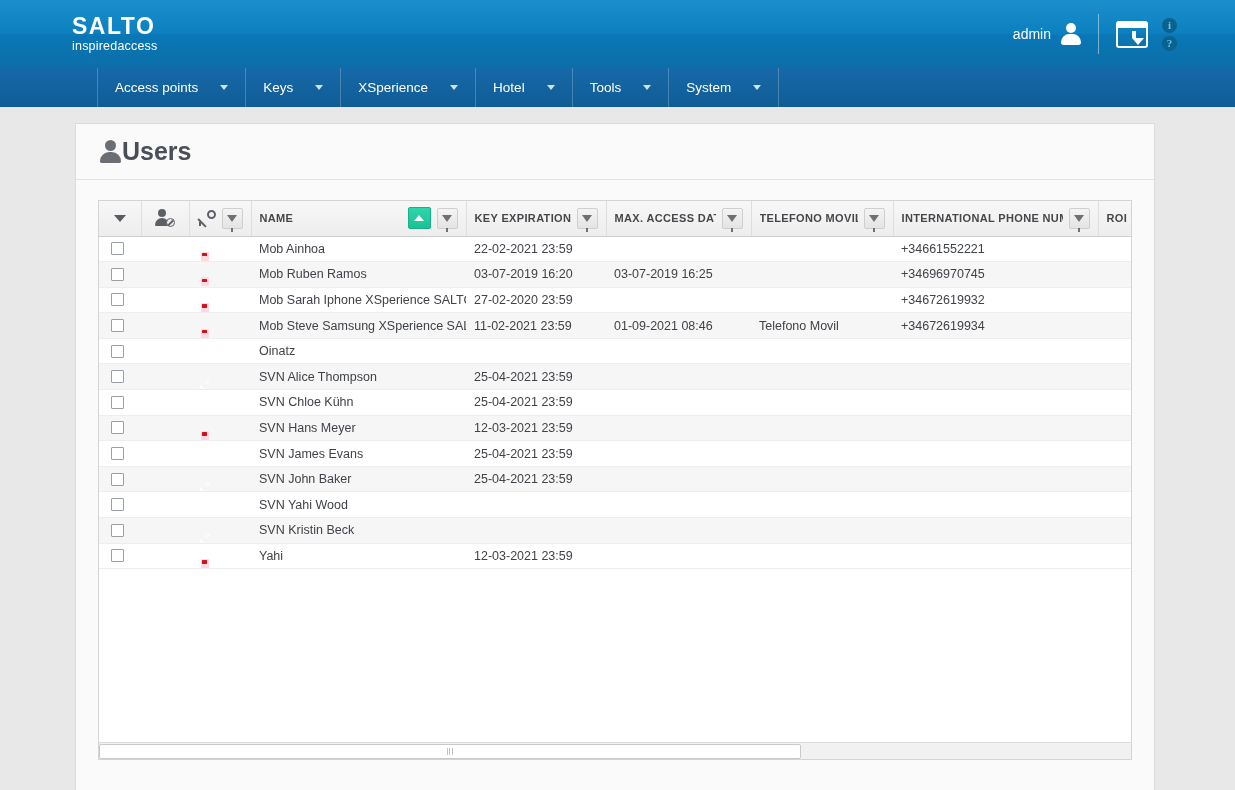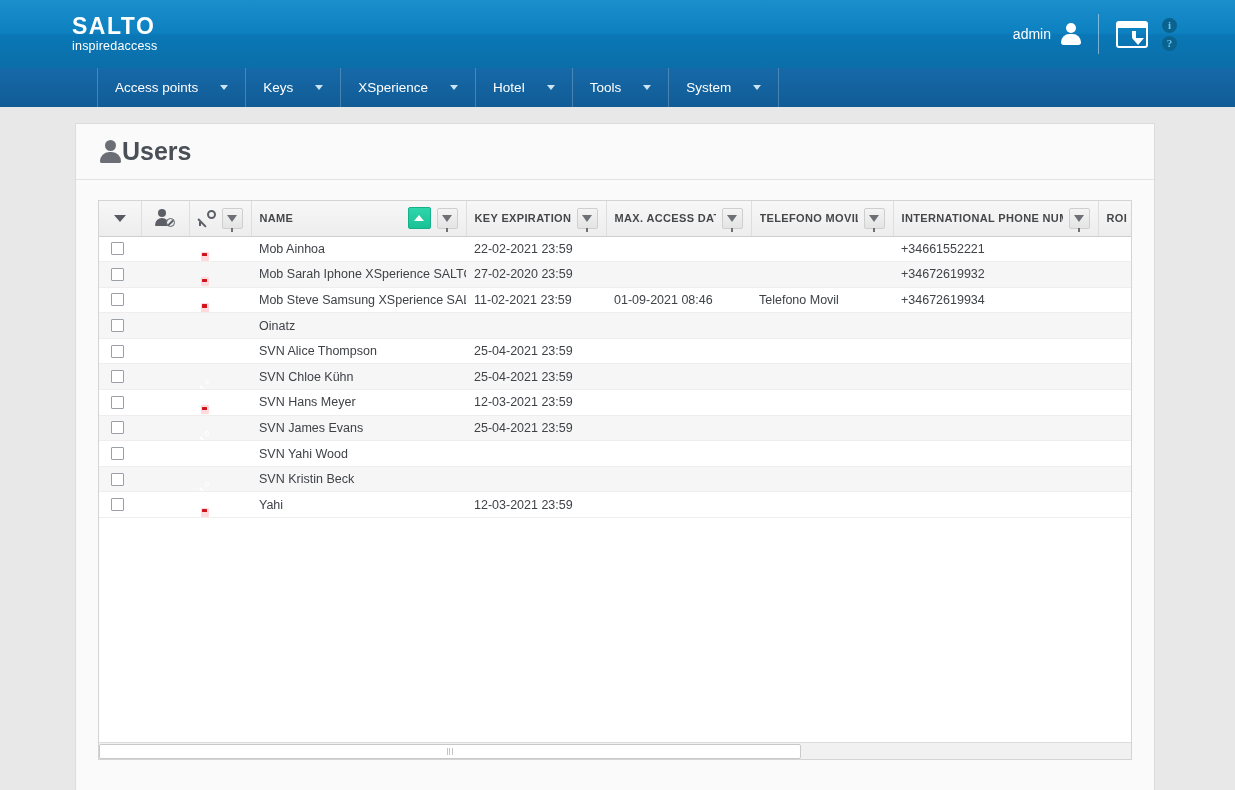--- a/index.html
+++ b/index.html
@@ -437,20 +437,33 @@
                 <td></td>
                 <td>+34661552221</td>
                 <td></td>
               </tr>
               <tr>
                 <td>
                   <span class="cb"></span>
                 </td>
                 <td></td>
                 <td><span class="ico-mobkey"></span></td>
+                <td>Mob Ruben Ramos</td>
+                <td>03-07-2019 16:20</td>
+                <td>03-07-2019 16:25</td>
+                <td></td>
+                <td>+34696970745</td>
+                <td></td>
+              </tr>
+              <tr>
+                <td>
+                  <span class="cb"></span>
+                </td>
+                <td></td>
+                <td><span class="ico-mobkey"></span></td>
                 <td>Mob Sarah Iphone XSperience SALTO</td>
                 <td>27-02-2020 23:59</td>
                 <td></td>
                 <td></td>
                 <td>+34672619932</td>
                 <td></td>
               </tr>
               <tr>
                 <td>
                   <span class="cb"></span>
@@ -516,20 +529,33 @@
                 <td></td>
                 <td></td>
               </tr>
               <tr>
                 <td>
                   <span class="cb"></span>
                 </td>
                 <td></td>
                 <td><span class="ico-svnkey"><i class="kr"></i><i class="ks"></i></span></td>
                 <td>SVN James Evans</td>
+                <td>25-04-2021 23:59</td>
+                <td></td>
+                <td></td>
+                <td></td>
+                <td></td>
+              </tr>
+              <tr>
+                <td>
+                  <span class="cb"></span>
+                </td>
+                <td></td>
+                <td><span class="ico-svnkey"><i class="kr"></i><i class="ks"></i></span></td>
+                <td>SVN John Baker</td>
                 <td>25-04-2021 23:59</td>
                 <td></td>
                 <td></td>
                 <td></td>
                 <td></td>
               </tr>
               <tr>
                 <td>
                   <span class="cb"></span>
                 </td>

